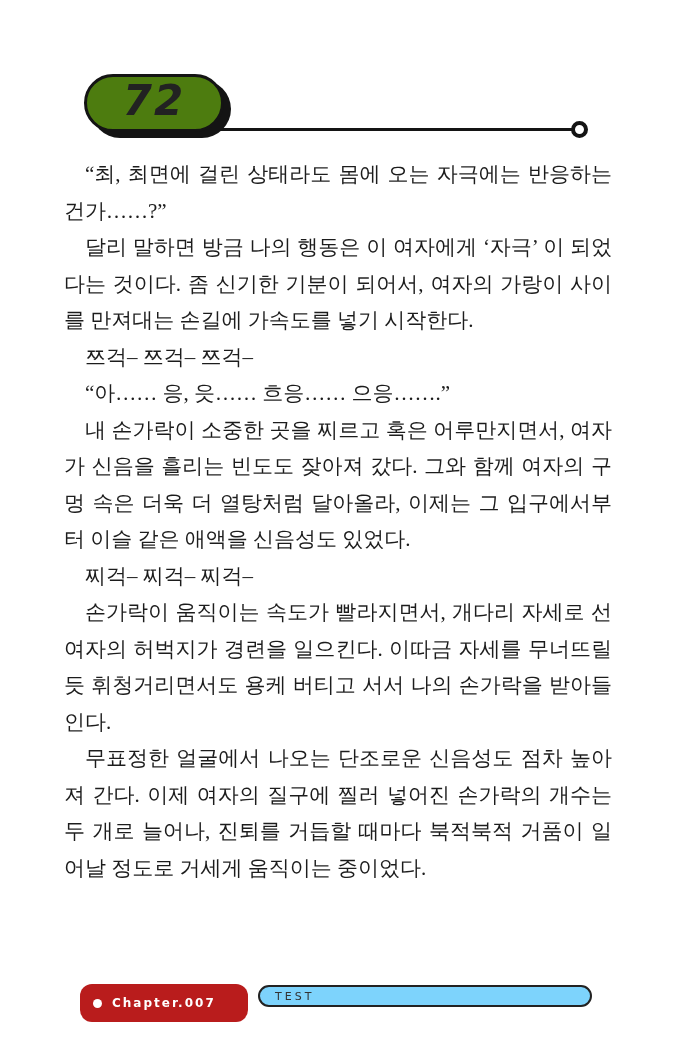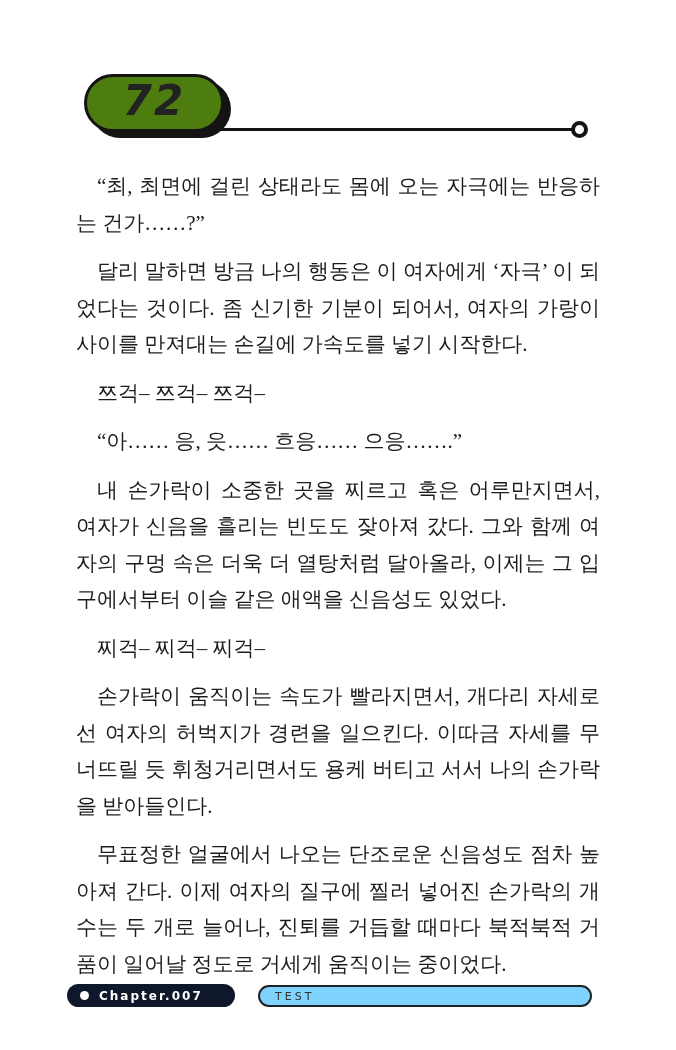--- a/index.html
+++ b/index.html
@@ -68,35 +68,35 @@
     left: 64px;
     top: 156px;
     width: 548px;
     font-size: 21px;
     line-height: 36.5px;
     text-align: justify;
     word-break: break-all;
     color: #1c1c1c;
   }
   .para {
-    margin: 12px;
+    margin: 0;
     text-indent: 21px;
   }
   .para strong {
     font-weight: normal;
   }
 
   
   .chapter-badge {
     position: absolute;
-    left: 67px;
+    left: 80px;
     top: 984px;
     width: 168px;
-    height: 23px;
-    background: #0f172a;
+    height: 38px;
+    background: #b91c1c;
     border-radius: 12px;
     display: flex;
     align-items: center;
   }
   .dot {
     width: 9px;
     height: 9px;
     background: #ffffff;
     border-radius: 50%;
     margin-left: 13px;

